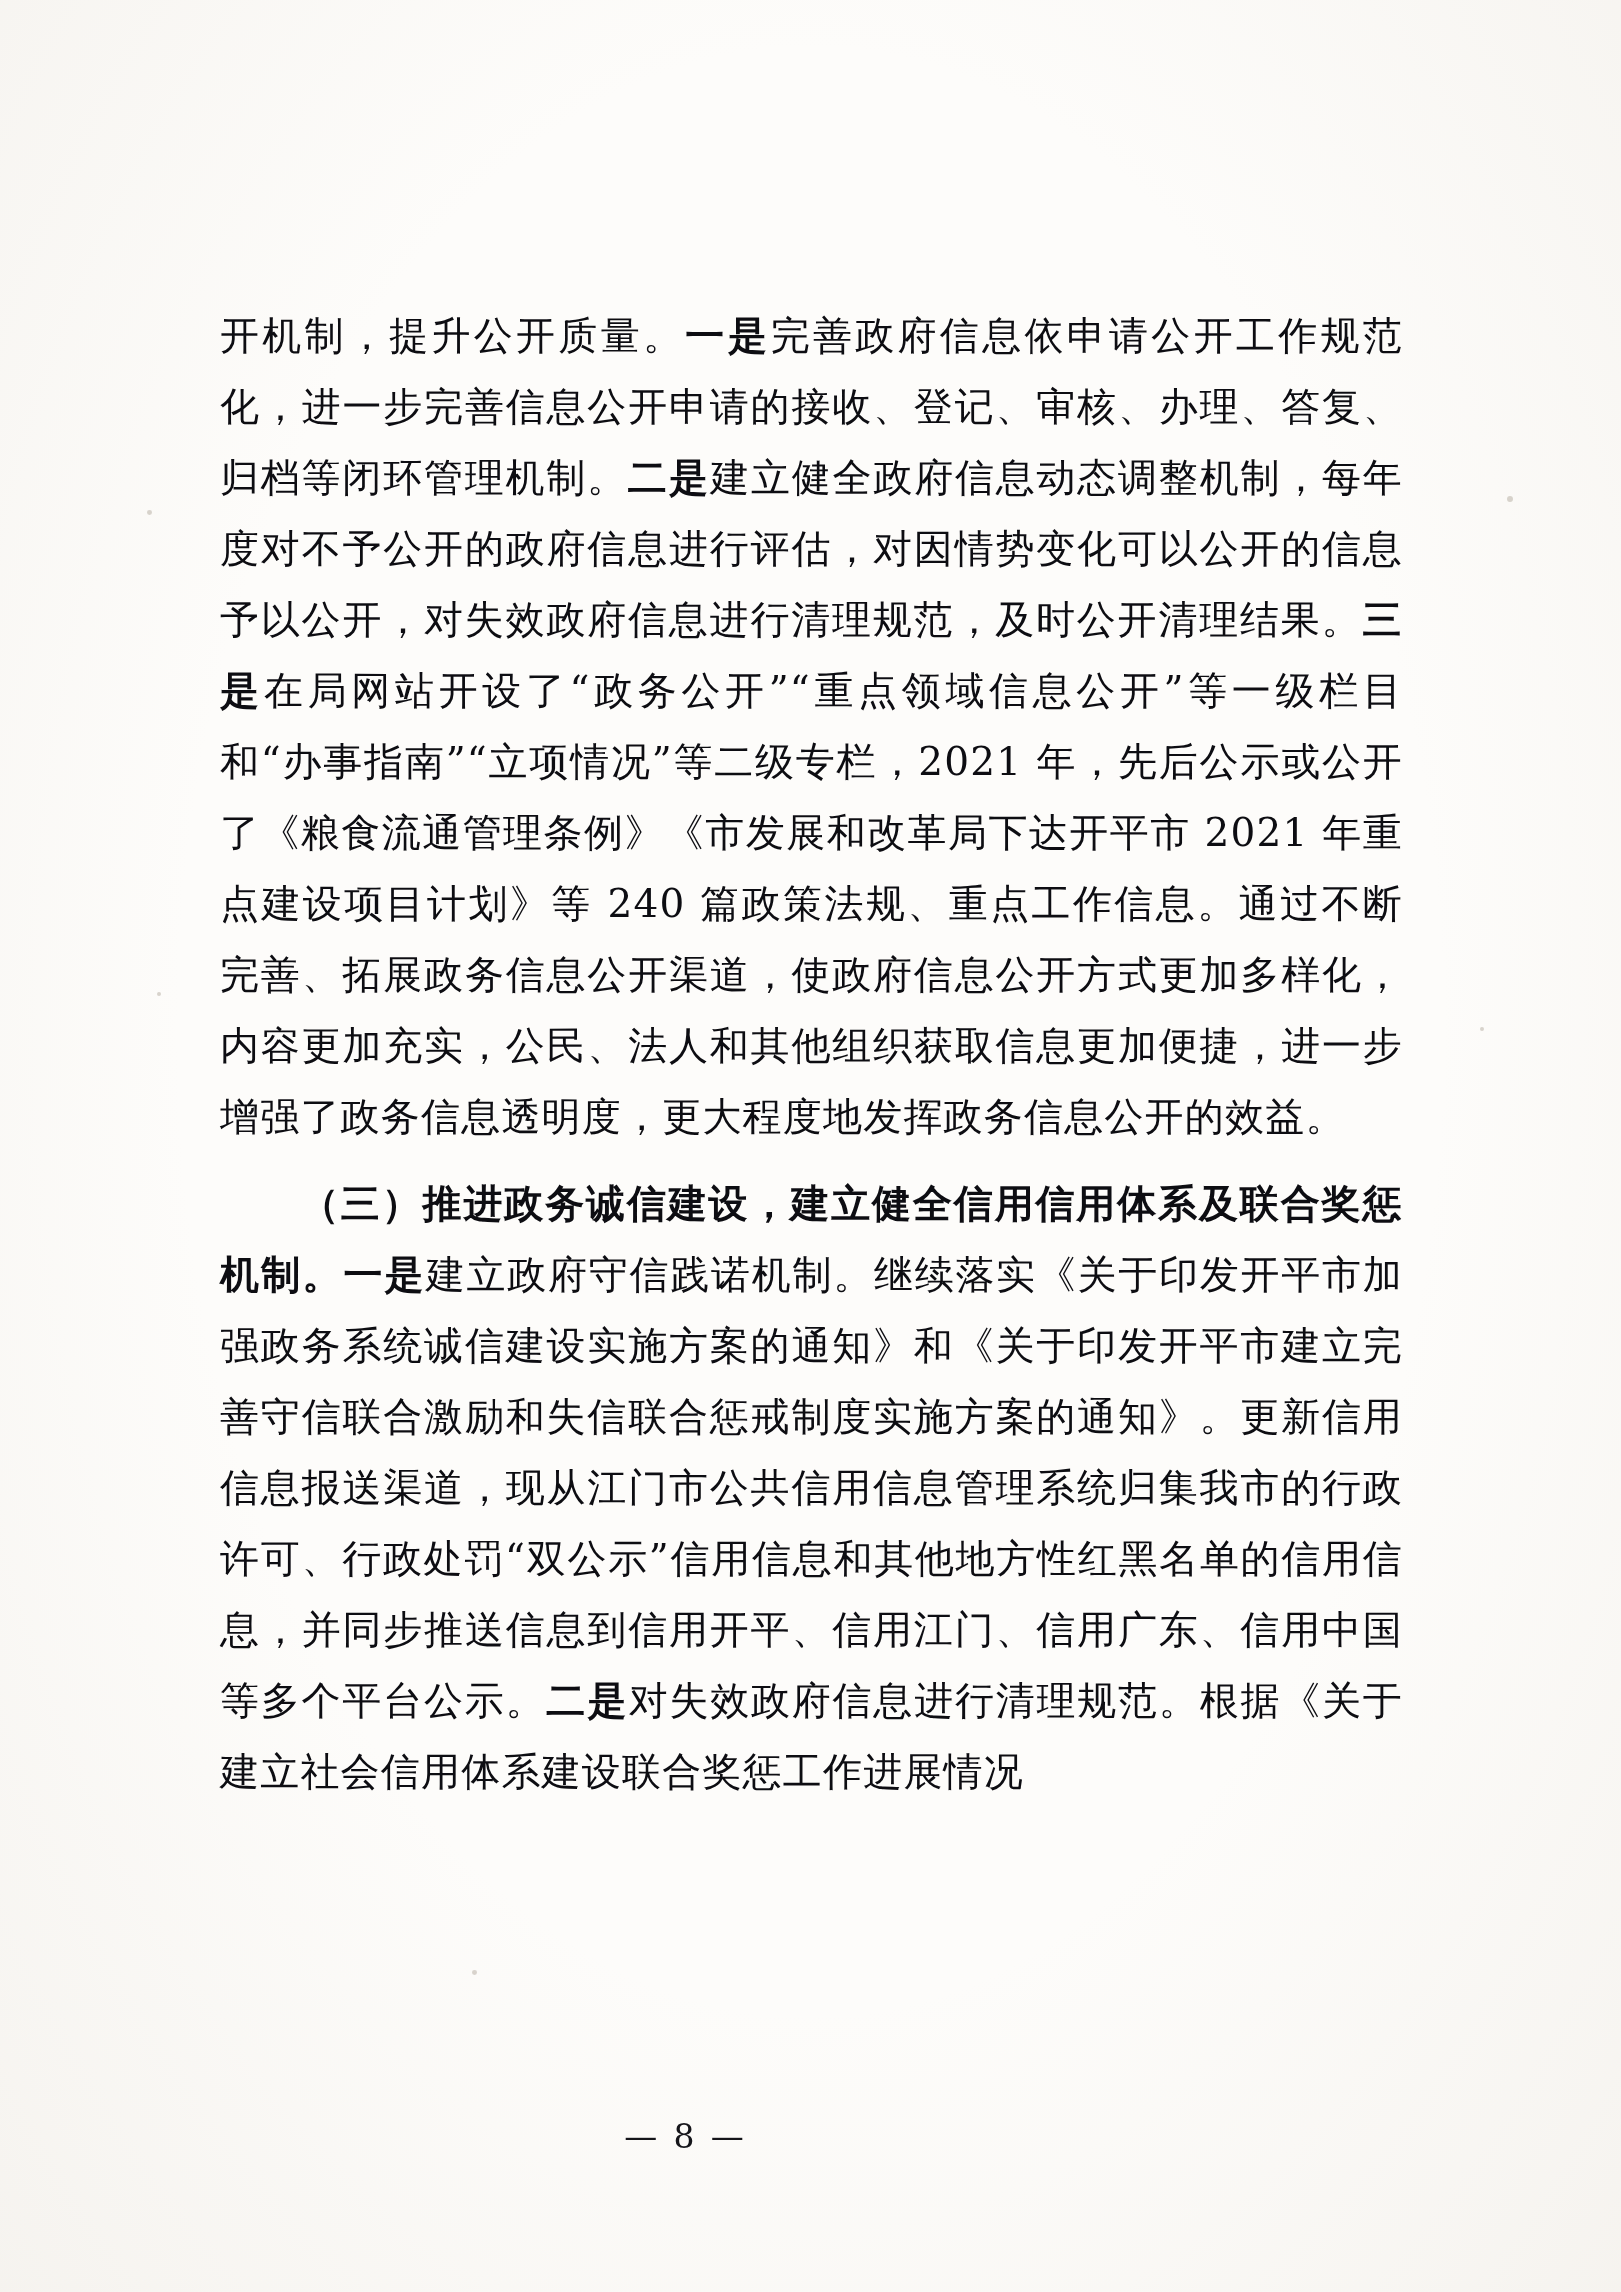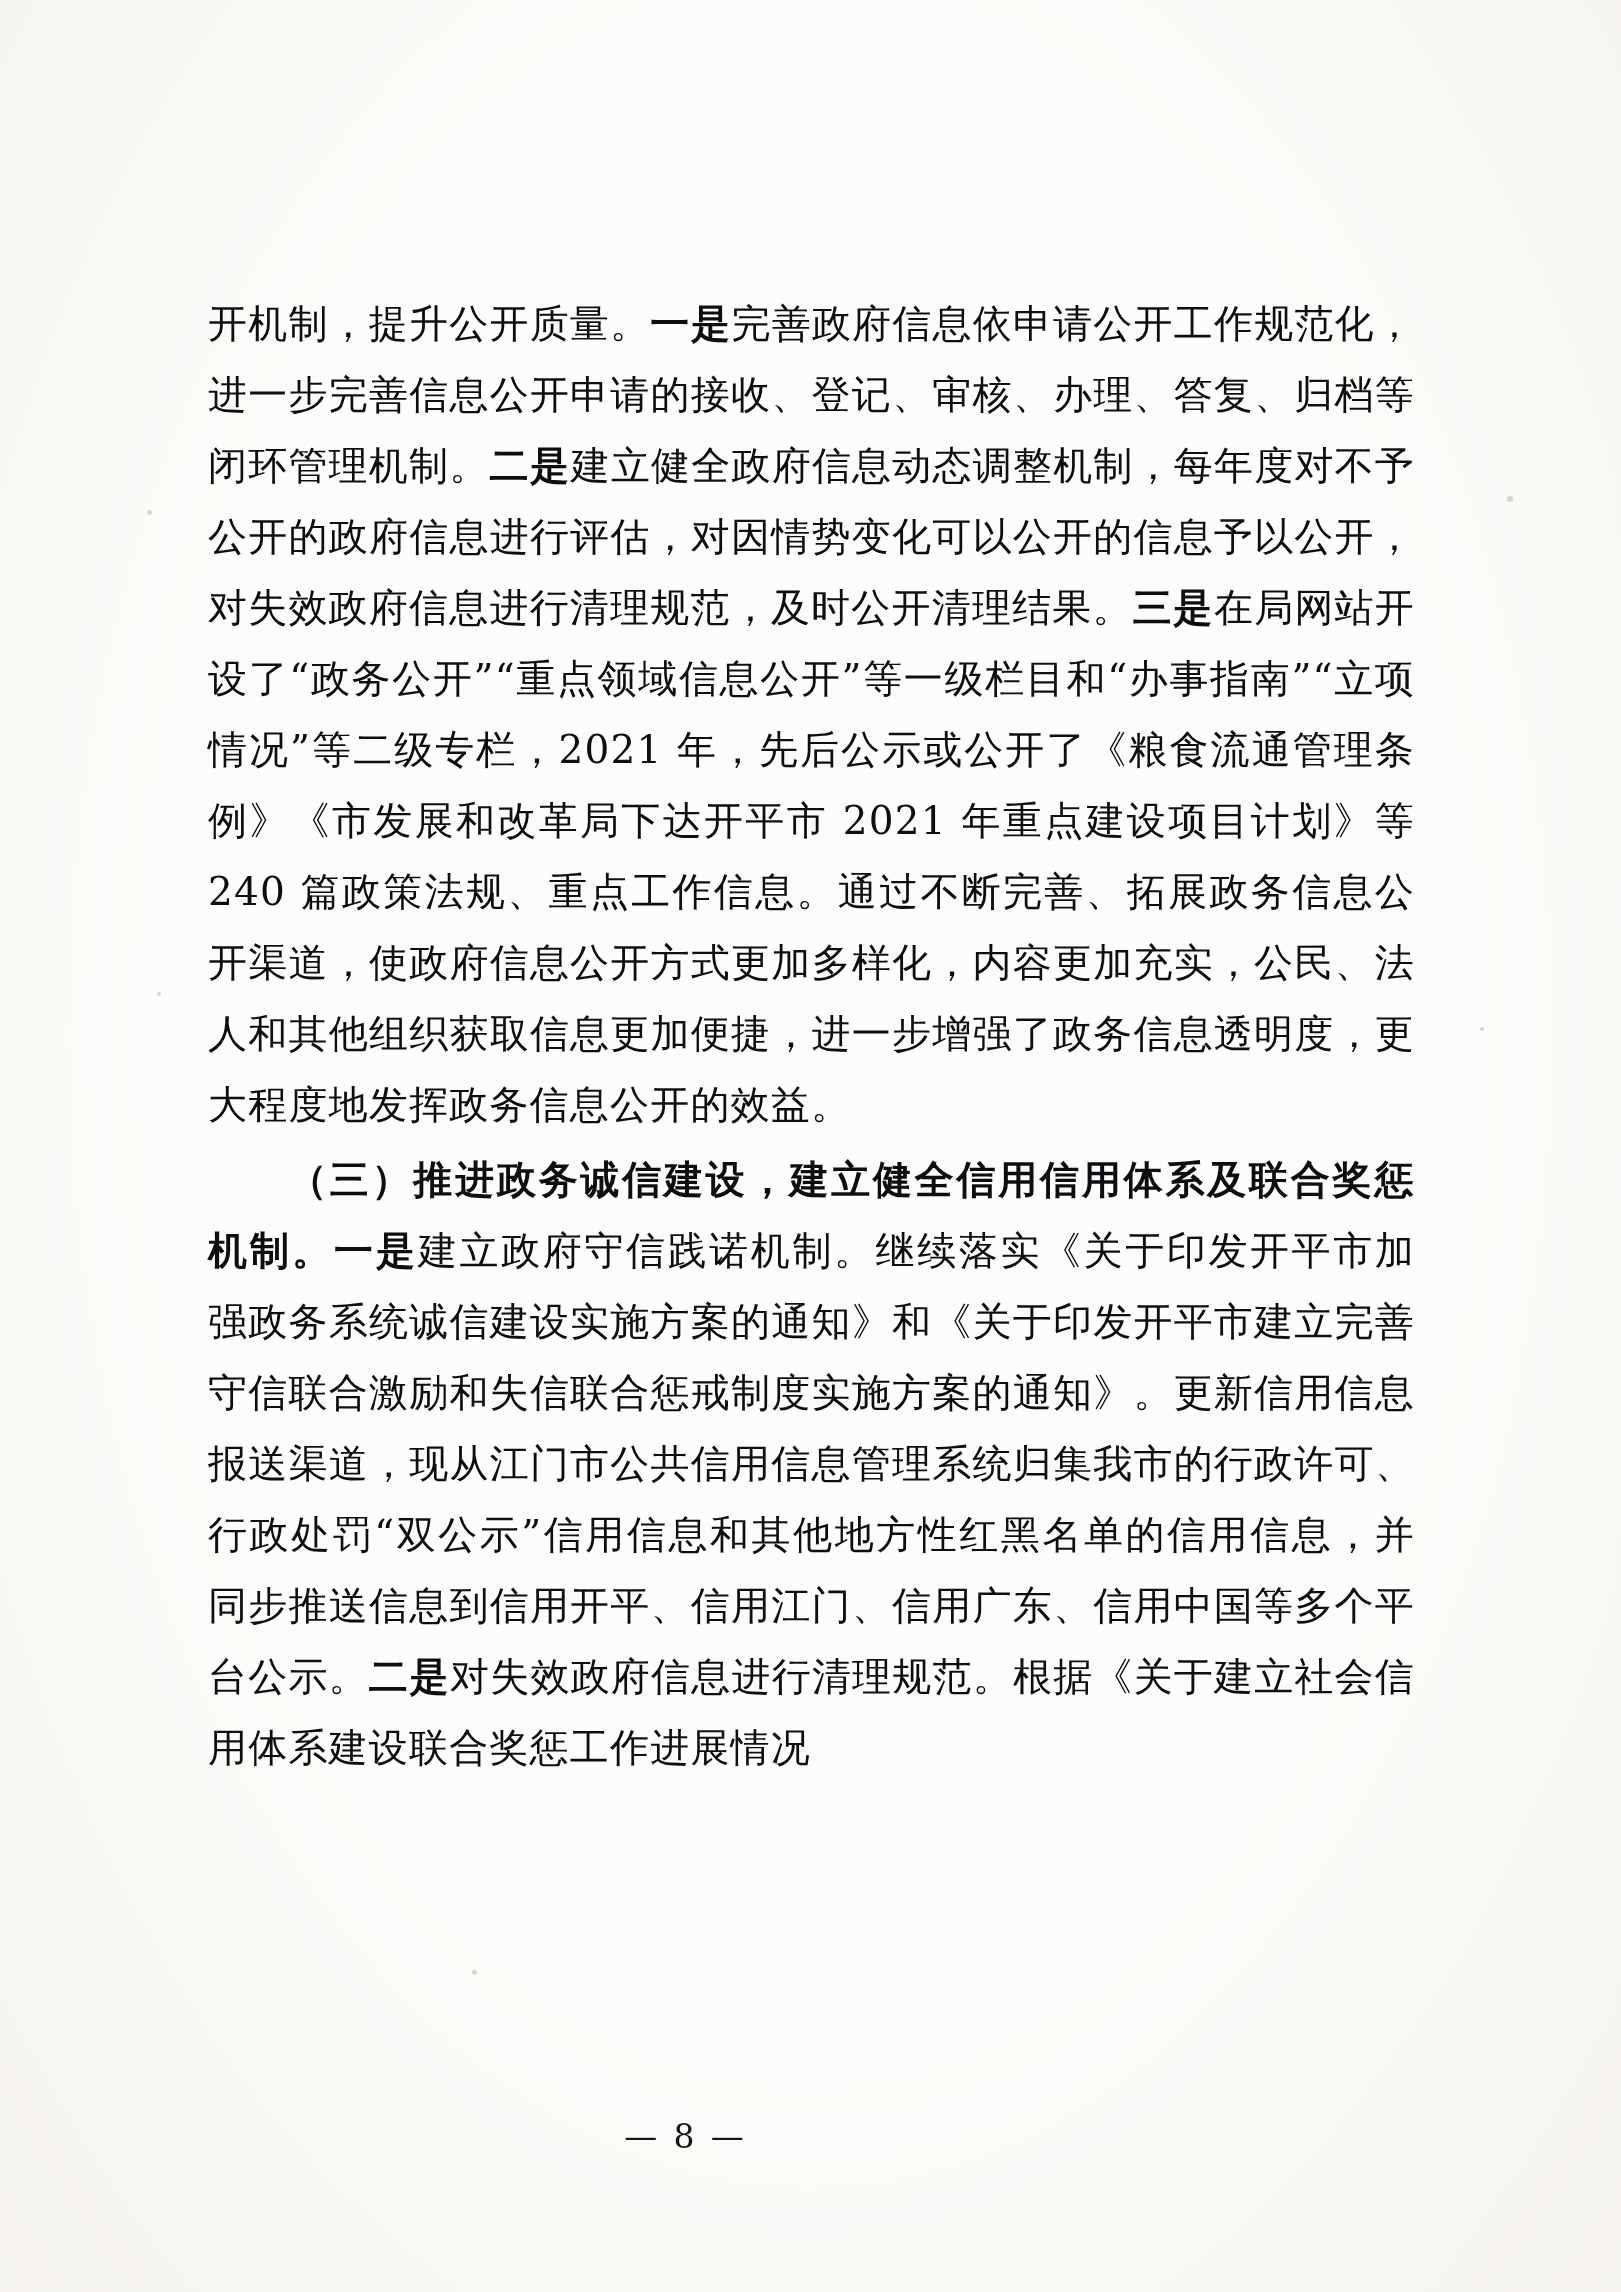--- a/index.html
+++ b/index.html
@@ -24,21 +24,21 @@
       radial-gradient(ellipse at 50% 45%, rgba(255,255,255,0) 55%, rgba(226,220,210,0.28) 100%);
     pointer-events: none;
   }
   .content {
     position: absolute;
     left: 204px;
     top: 284px;
     width: 1215px;
   }
   p {
-    margin: 4px;
+    margin: 16px;
     font-size: 39px;
     line-height: 71px;
     letter-spacing: 1.2px;
     color: #0d0d12;
     text-align: justify;
     text-justify: inter-ideograph;
     text-indent: 0;
   }
   p.indent {
     text-indent: 80px;

